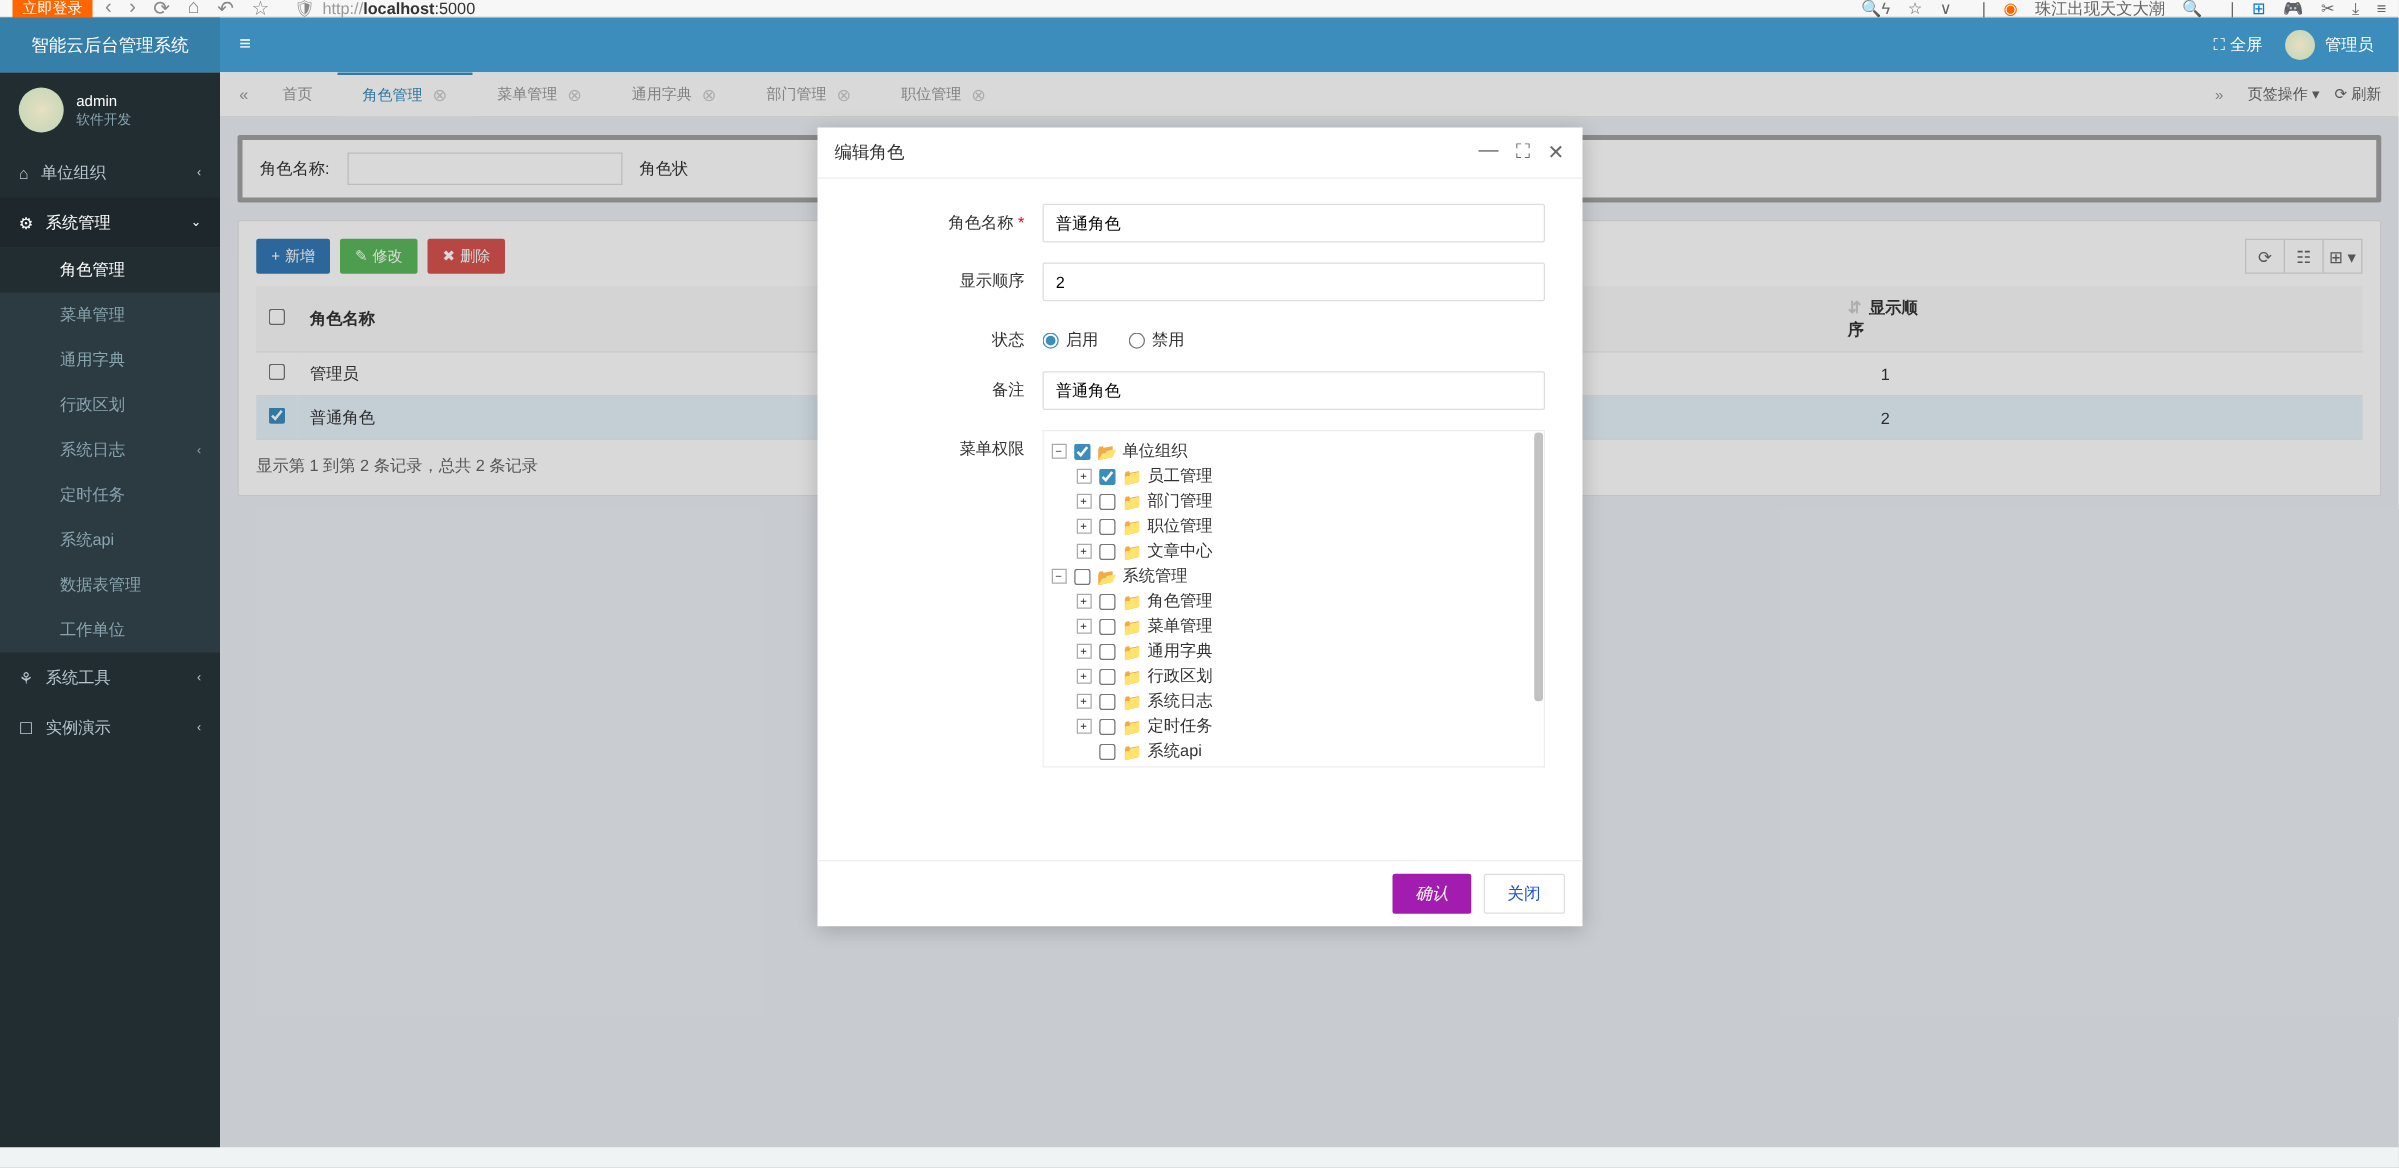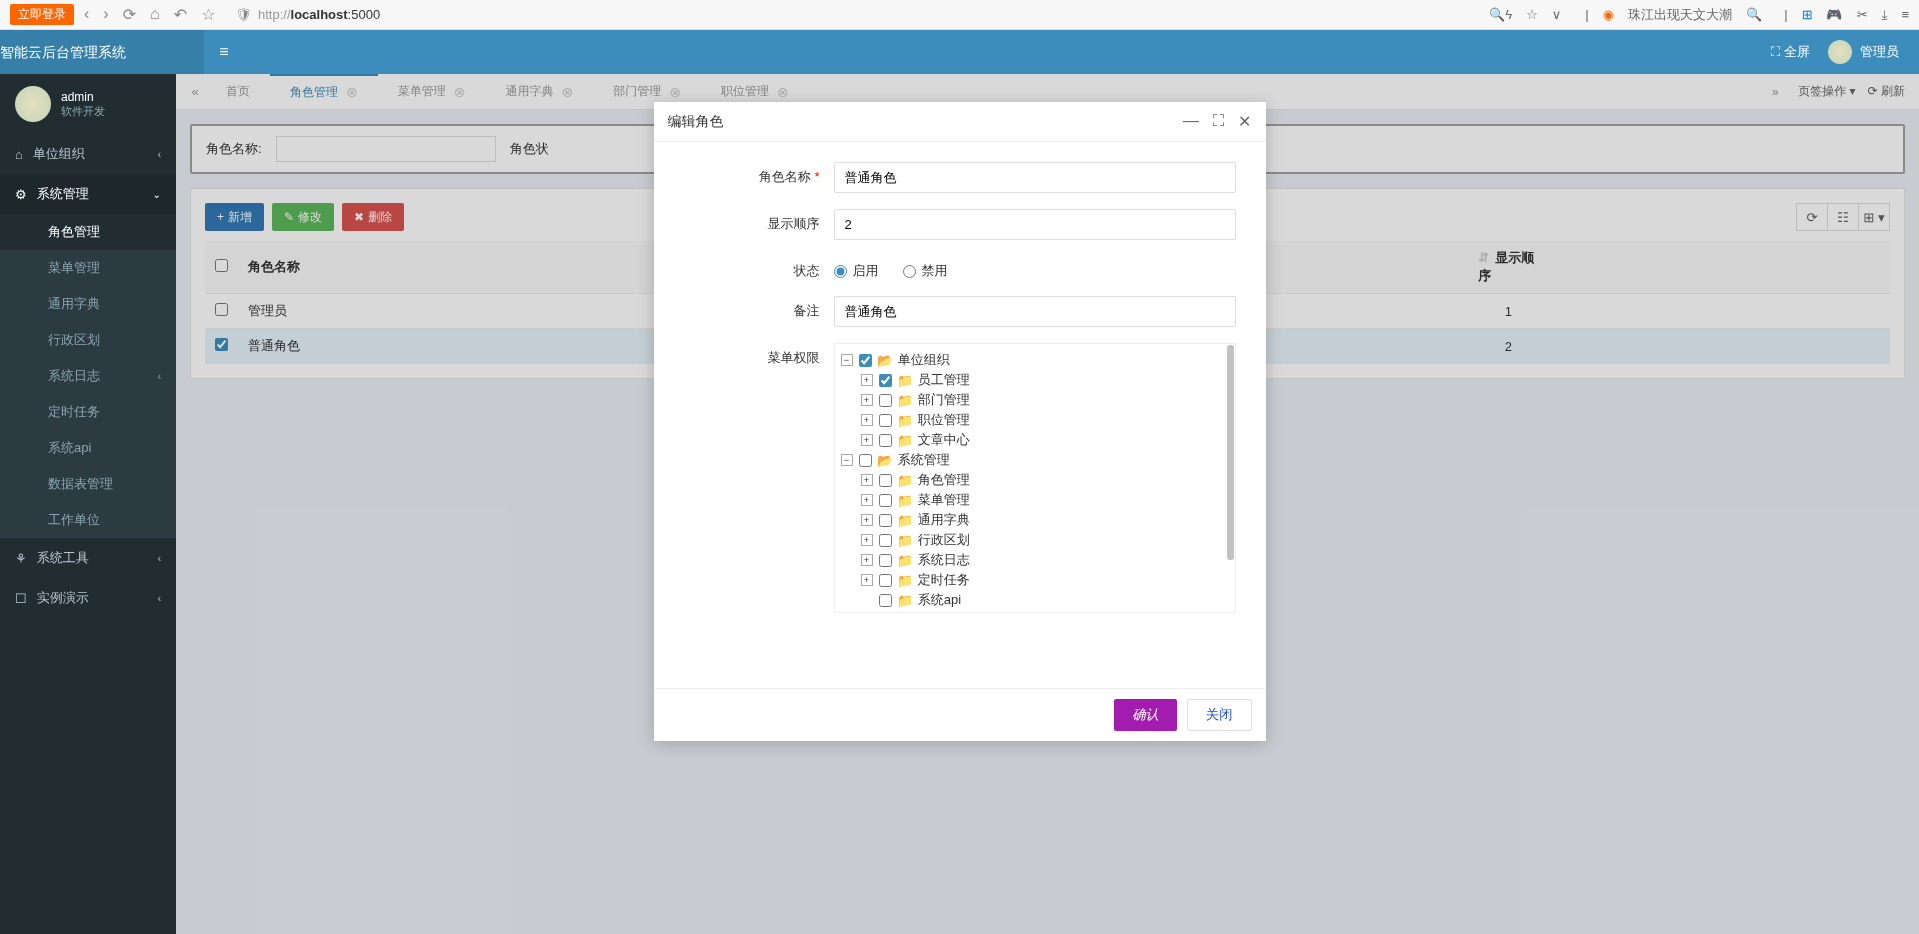--- a/index.html
+++ b/index.html
@@ -8,21 +8,21 @@
       box-sizing: border-box;
     }
     body {
       font-family: "Microsoft YaHei", Arial, sans-serif;
       font-size: 13px;
       background: #f0f3f4;
       color: #333;
       overflow: hidden;
     }
     .browser-bar {
-      height: 30px;
+      height: 14px;
       background: #f7f7f7;
       border-bottom: 1px solid #e0e0e0;
       display: flex;
       align-items: center;
       padding: 0 10px;
       gap: 10px;
     }
     .login-badge {
       background: #ff6600;
       color: #fff;
@@ -57,22 +57,22 @@
       color: #666;
     }
     .top-header {
       height: 44px;
       background: #3c8dbc;
       display: flex;
       align-items: center;
       color: #fff;
     }
     .logo {
-      width: 204px;
-      text-align: left;
+      width: 176px;
+      text-align: center;
       font-size: 14px;
       background: #367fa9;
       height: 44px;
       line-height: 44px;
     }
     .header-toggle {
       width: 40px;
       text-align: center;
       font-size: 16px;
       cursor: pointer;
@@ -219,21 +219,21 @@
       color: #666;
       align-items: center;
     }
     .content-body {
       flex: 1;
       padding: 14px;
       overflow: auto;
     }
     .search-bar {
       background: #fff;
-      border: 2px solid #a3a3a3;
+      border: 4px solid #a3a3a3;
       padding: 10px 14px;
       display: flex;
       align-items: center;
       gap: 14px;
       font-size: 13px;
       border-radius: 2px;
     }
     .search-input {
       border: 1px solid #ddd;
       padding: 5px 8px;
@@ -637,20 +637,21 @@
               <td></td>
             </tr>
             <tr class="selected">
               <td><input type="checkbox" checked="" style=""></td>
               <td>普通角色</td>
               <td style="text-align:center">2</td>
               <td></td>
             </tr>
           </tbody>
         </table>
+        <div class="table-footer">显示第 1 到第 2 条记录，总共 2 条记录</div>
       </div>
     </div>
 
     <div class="overlay"></div>
   </div>
 </div>
 
 <div class="dialog">
   <div class="dialog-header">
     <span>编辑角色</span>

